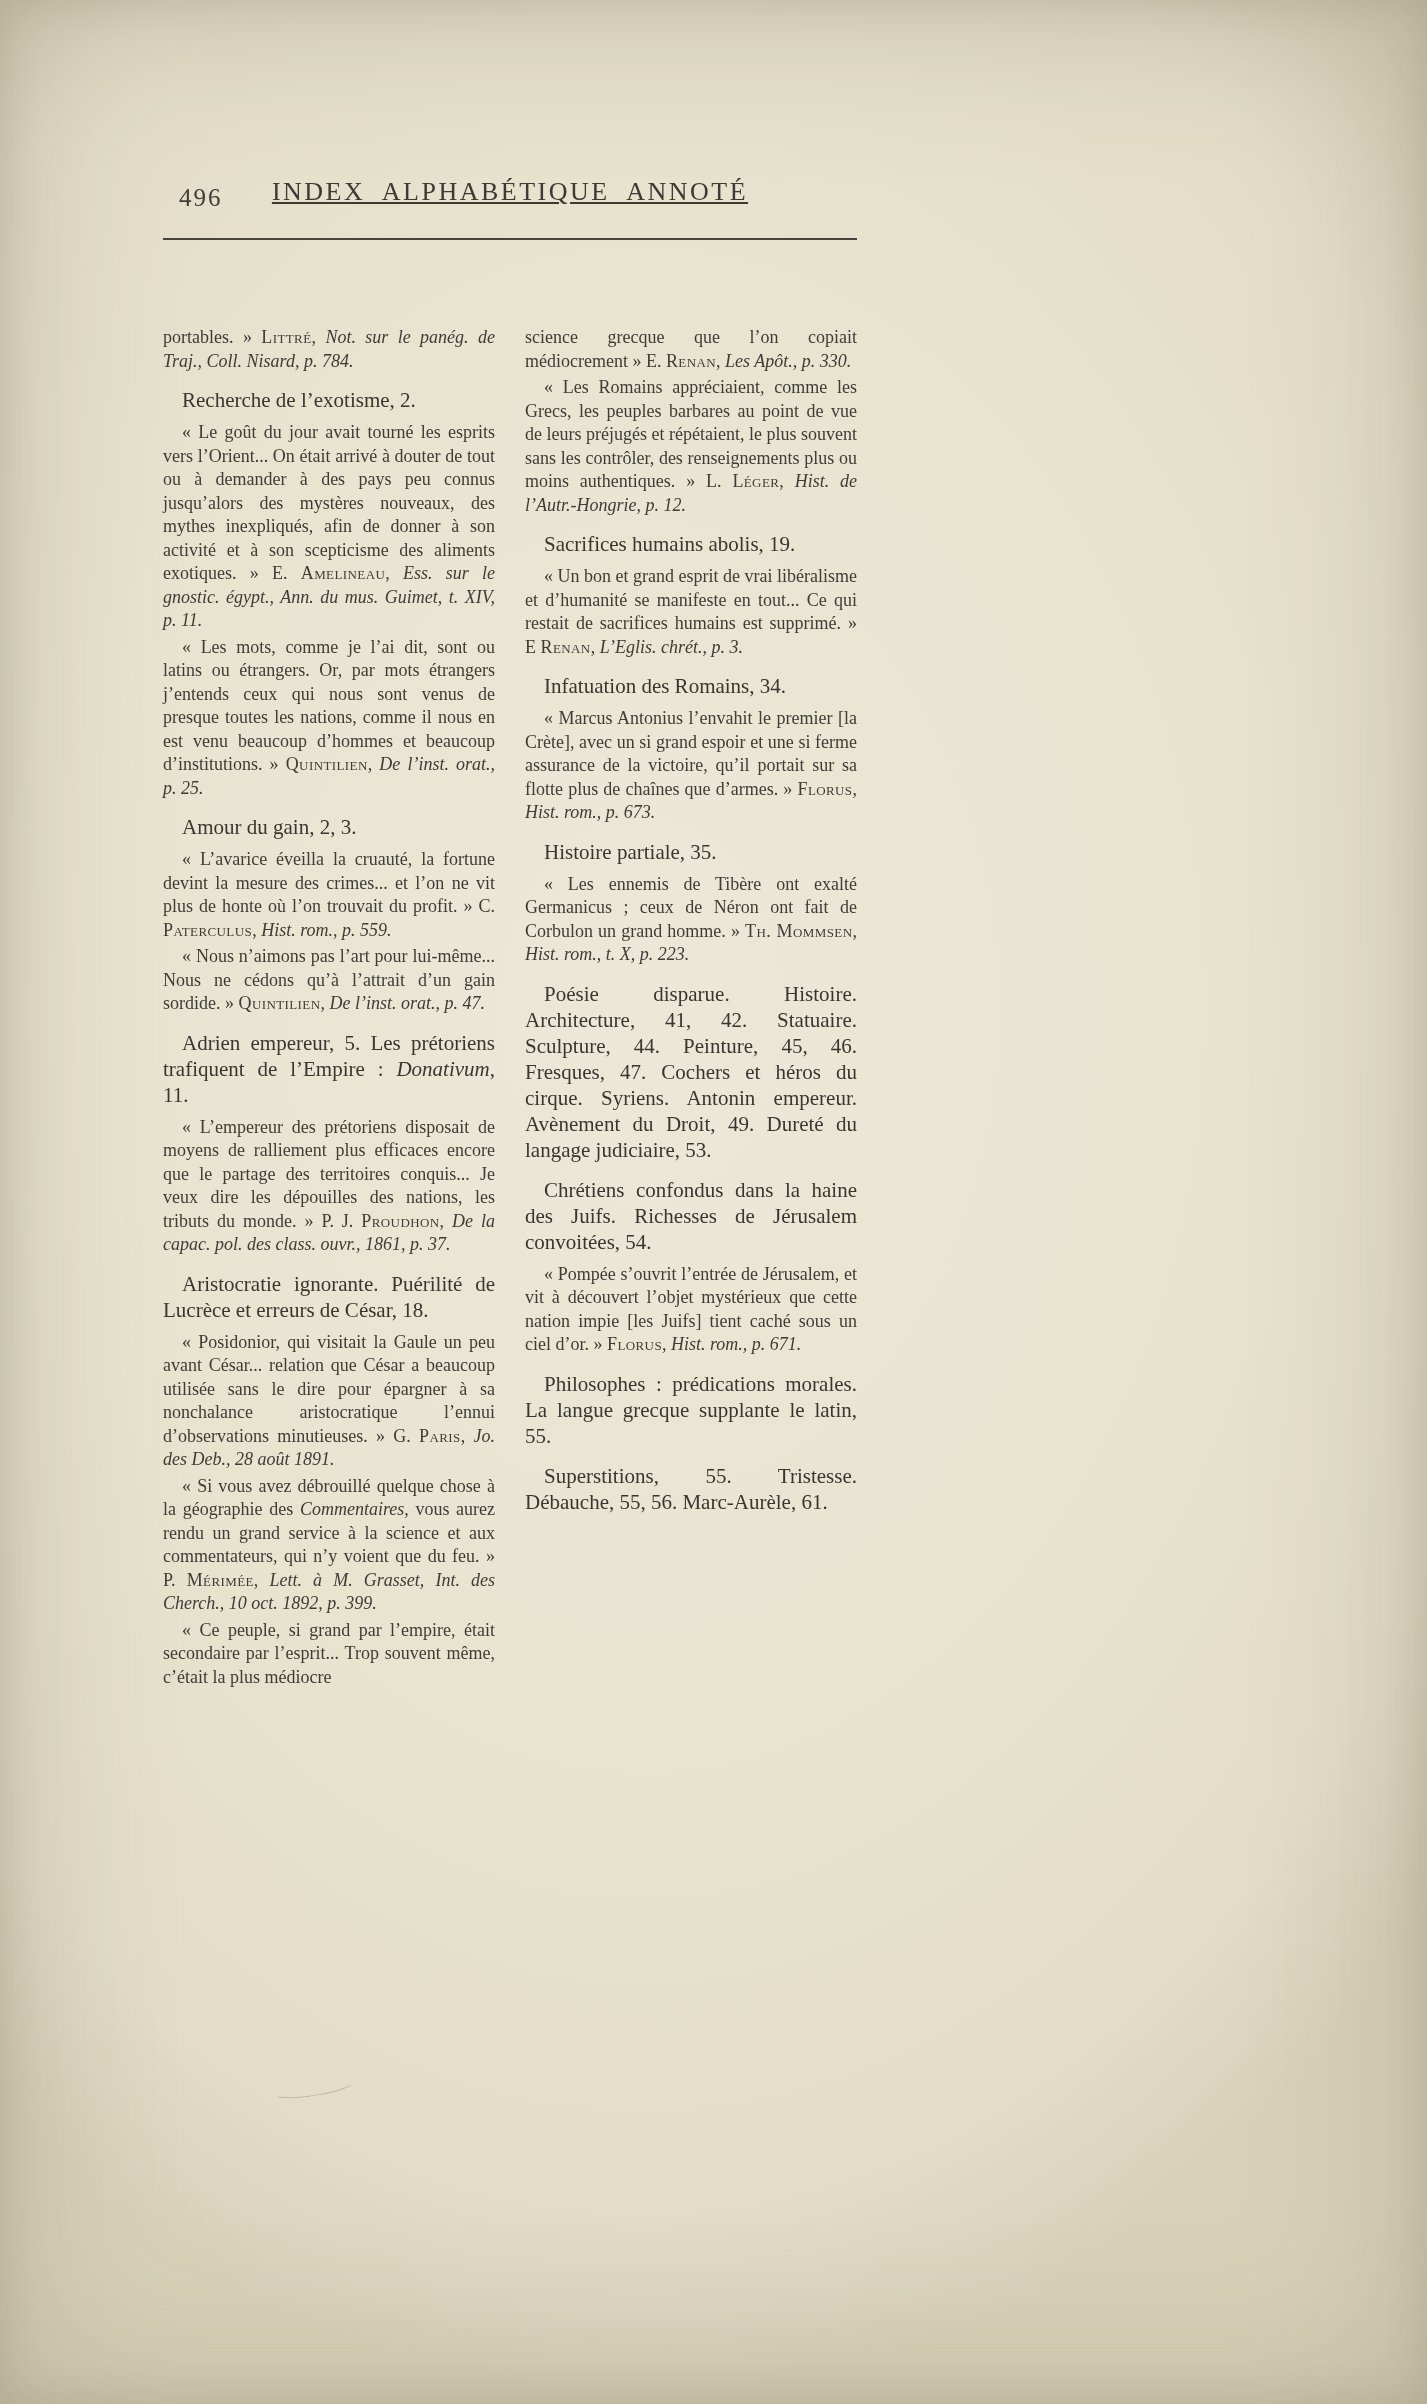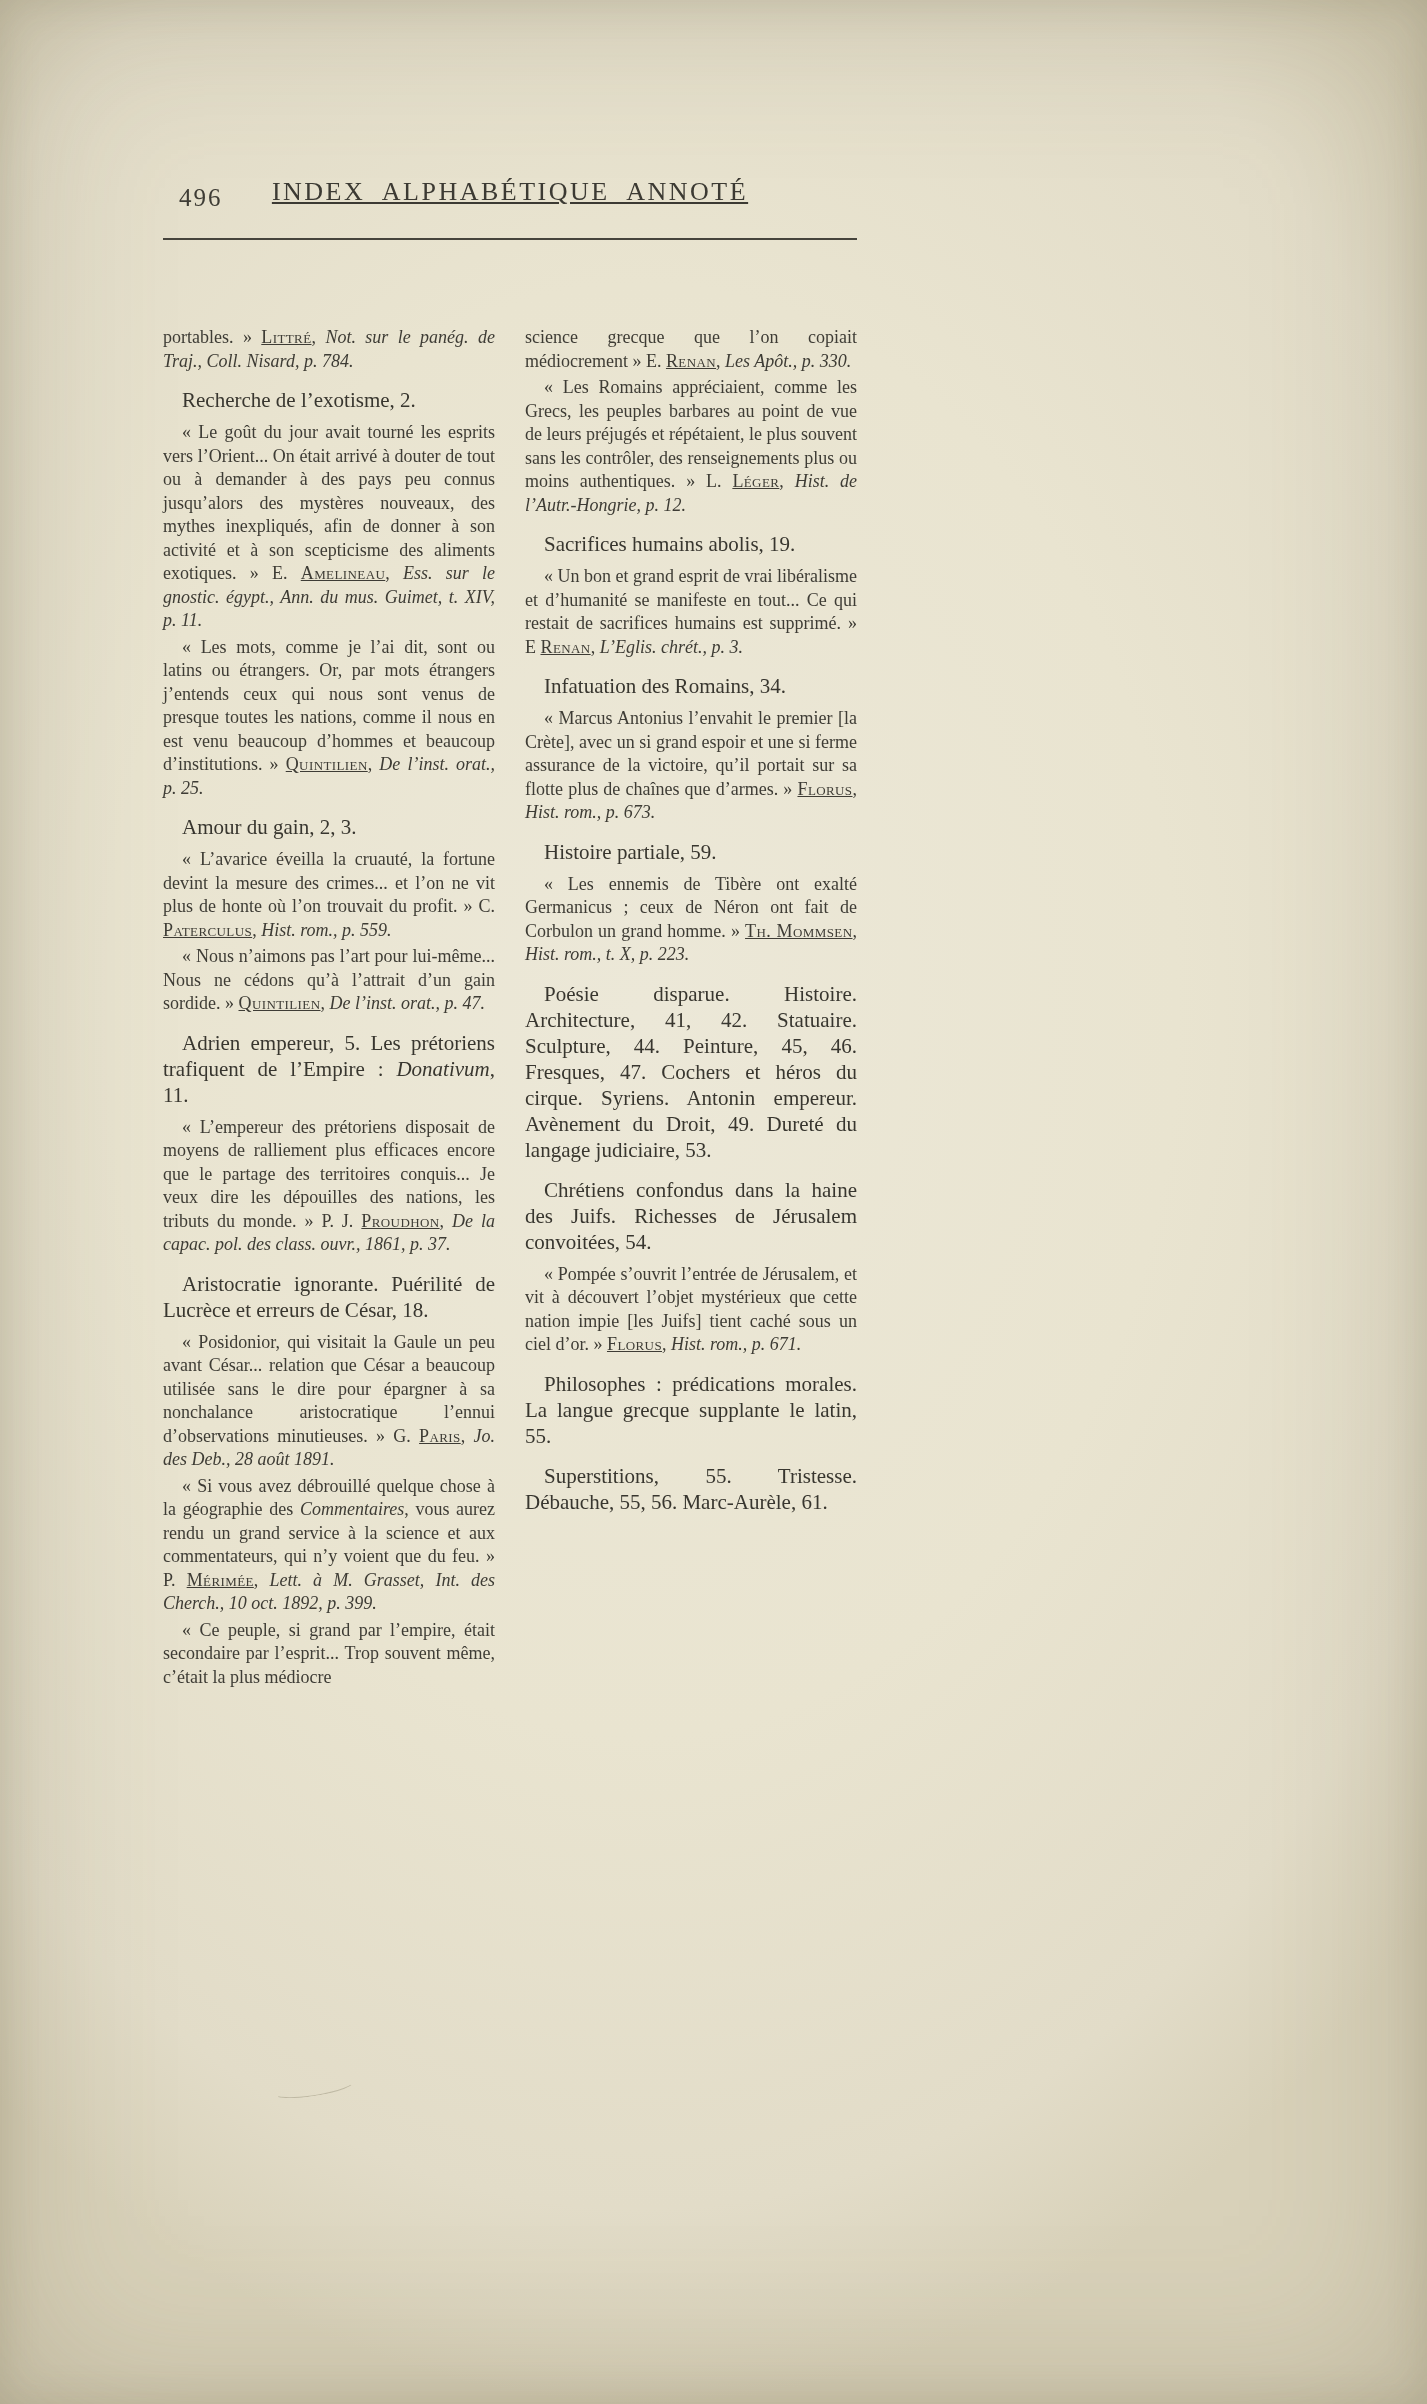--- a/index.html
+++ b/index.html
@@ -46,21 +46,21 @@
     font-size:18px;line-height:23.5px;
     text-indent:19px;margin:0 0 3px 0;
   }
   .para.flush{text-indent:0;}
   .heading{
     font-size:21px;line-height:26px;
     text-indent:19px;margin:14px 0 8px 0;color:#38362f;
   }
   .r-n{font-style:normal;}
   .r-i{font-style:italic;}
-  .r-sc{font-variant-caps:small-caps;letter-spacing:.4px;text-decoration:underline;}
+  .r-sc{font-variant-caps:small-caps;letter-spacing:.4px;}
   .stray-mark{
     position:absolute;left:272px;top:2078px;width:84px;height:18px;
     border:1.5px solid transparent;border-bottom-color:rgba(100,92,68,.28);
     border-radius:50%;transform:rotate(-9deg);
   }
 </style>
 </head>
 <body>
 
 <div class="sheet">
@@ -89,21 +89,21 @@
           <div class="block para"><span class="r-n">« Si vous avez débrouillé quelque chose à la géographie des </span><span class="r-i">Commentaires</span><span class="r-n">, vous aurez rendu un grand service à la science et aux commentateurs, qui n’y voient que du feu. » P. </span><span class="r-sc">Mérimée</span><span class="r-n">, </span><span class="r-i">Lett. à M. Grasset, Int. des Cherch., 10 oct. 1892, p. 399.</span></div>
           <div class="block para"><span class="r-n">« Ce peuple, si grand par l’empire, était secondaire par l’esprit... Trop souvent même, c’était la plus médiocre</span></div>
         </section>
       <section class="col">
           <div class="block para flush"><span class="r-n">science grecque que l’on copiait médiocrement » E. </span><span class="r-sc">Renan</span><span class="r-n">, </span><span class="r-i">Les Apôt., p. 330.</span></div>
           <div class="block para"><span class="r-n">« Les Romains appréciaient, comme les Grecs, les peuples barbares au point de vue de leurs préjugés et répétaient, le plus souvent sans les contrôler, des renseignements plus ou moins authentiques. » L. </span><span class="r-sc">Léger</span><span class="r-n">, </span><span class="r-i">Hist. de l’Autr.-Hongrie, p. 12.</span></div>
           <div class="block heading"><span class="r-n">Sacrifices humains abolis, 19.</span></div>
           <div class="block para"><span class="r-n">« Un bon et grand esprit de vrai libéralisme et d’humanité se manifeste en tout... Ce qui restait de sacrifices humains est supprimé. » E </span><span class="r-sc">Renan</span><span class="r-n">, </span><span class="r-i">L’Eglis. chrét., p. 3.</span></div>
           <div class="block heading"><span class="r-n">Infatuation des Romains, 34.</span></div>
           <div class="block para"><span class="r-n">« Marcus Antonius l’envahit le premier [la Crète], avec un si grand espoir et une si ferme assurance de la victoire, qu’il portait sur sa flotte plus de chaînes que d’armes. » </span><span class="r-sc">Florus</span><span class="r-n">, </span><span class="r-i">Hist. rom., p. 673.</span></div>
-          <div class="block heading"><span class="r-n">Histoire partiale, 59.</span></div>
+          <div class="block heading"><span class="r-n">Histoire partiale, 35.</span></div>
           <div class="block para"><span class="r-n">« Les ennemis de Tibère ont exalté Germanicus ; ceux de Néron ont fait de Corbulon un grand homme. » </span><span class="r-sc">Th. Mommsen</span><span class="r-n">, </span><span class="r-i">Hist. rom., t. X, p. 223.</span></div>
           <div class="block heading"><span class="r-n">Poésie disparue. Histoire. Architecture, 41, 42. Statuaire. Sculpture, 44. Peinture, 45, 46. Fresques, 47. Cochers et héros du cirque. Syriens. Antonin empereur. Avènement du Droit, 49. Dureté du langage judiciaire, 53.</span></div>
           <div class="block heading"><span class="r-n">Chrétiens confondus dans la haine des Juifs. Richesses de Jérusalem convoitées, 54.</span></div>
           <div class="block para"><span class="r-n">« Pompée s’ouvrit l’entrée de Jérusalem, et vit à découvert l’objet mystérieux que cette nation impie [les Juifs] tient caché sous un ciel d’or. » </span><span class="r-sc">Florus</span><span class="r-n">, </span><span class="r-i">Hist. rom., p. 671.</span></div>
           <div class="block heading"><span class="r-n">Philosophes : prédications morales. La langue grecque supplante le latin, 55.</span></div>
           <div class="block heading"><span class="r-n">Superstitions, 55. Tristesse. Débauche, 55, 56. Marc-Aurèle, 61.</span></div>
         </section>
     </div>
 
   </div>

